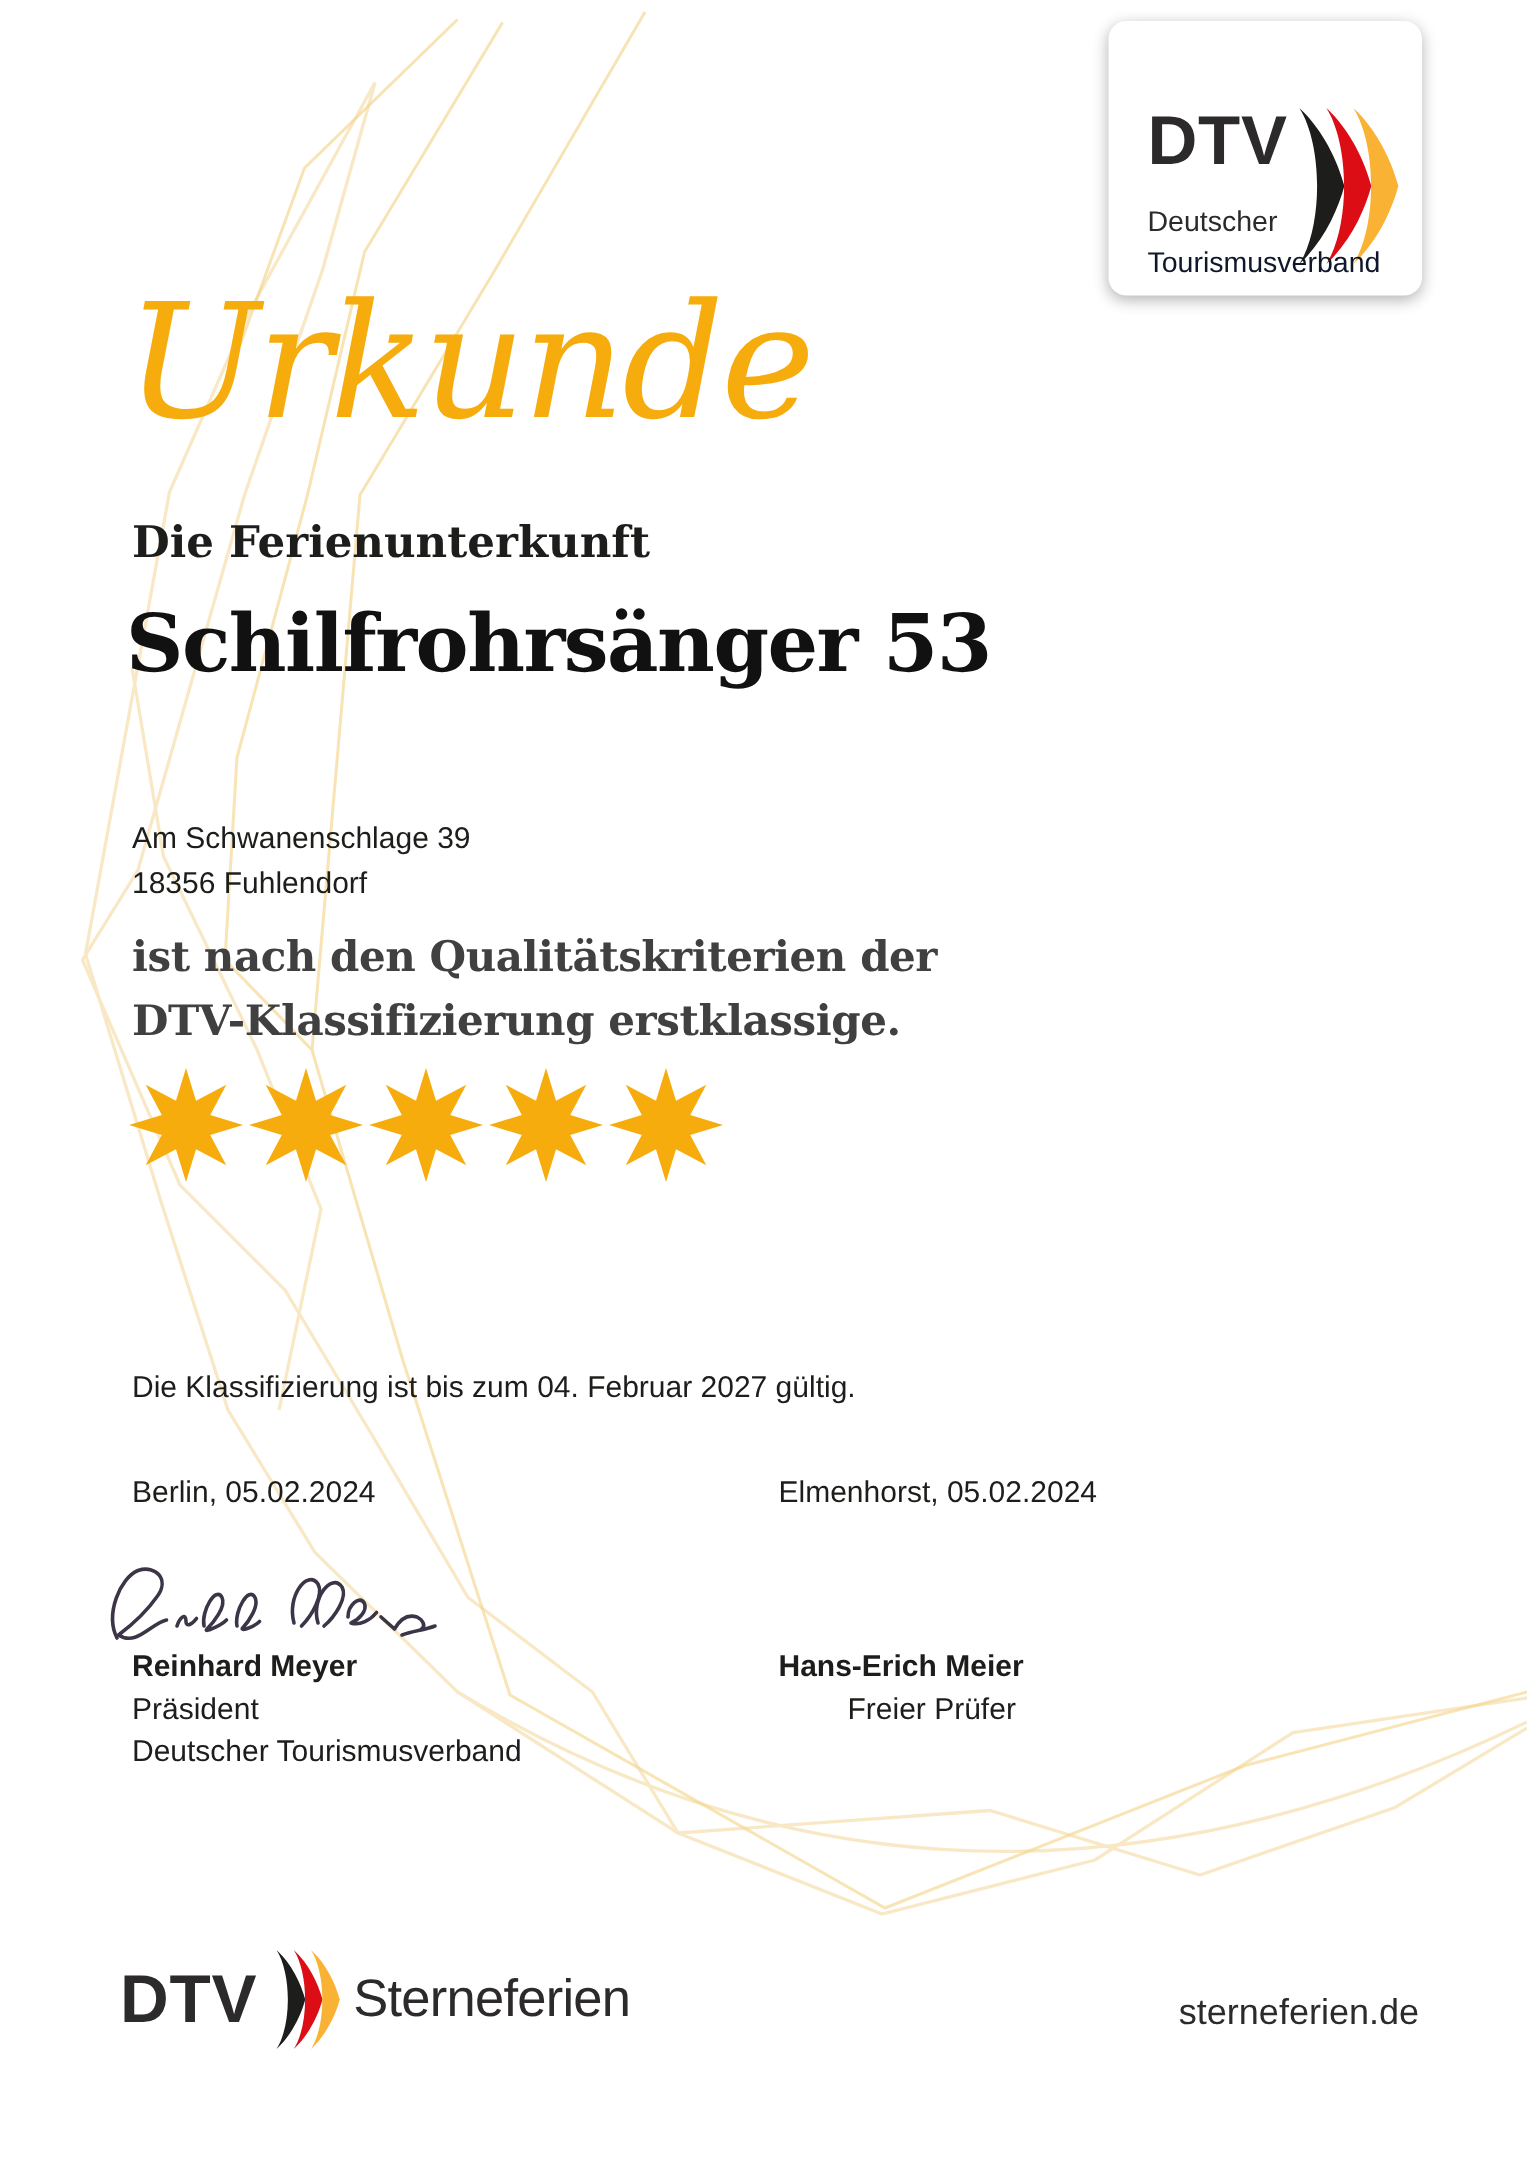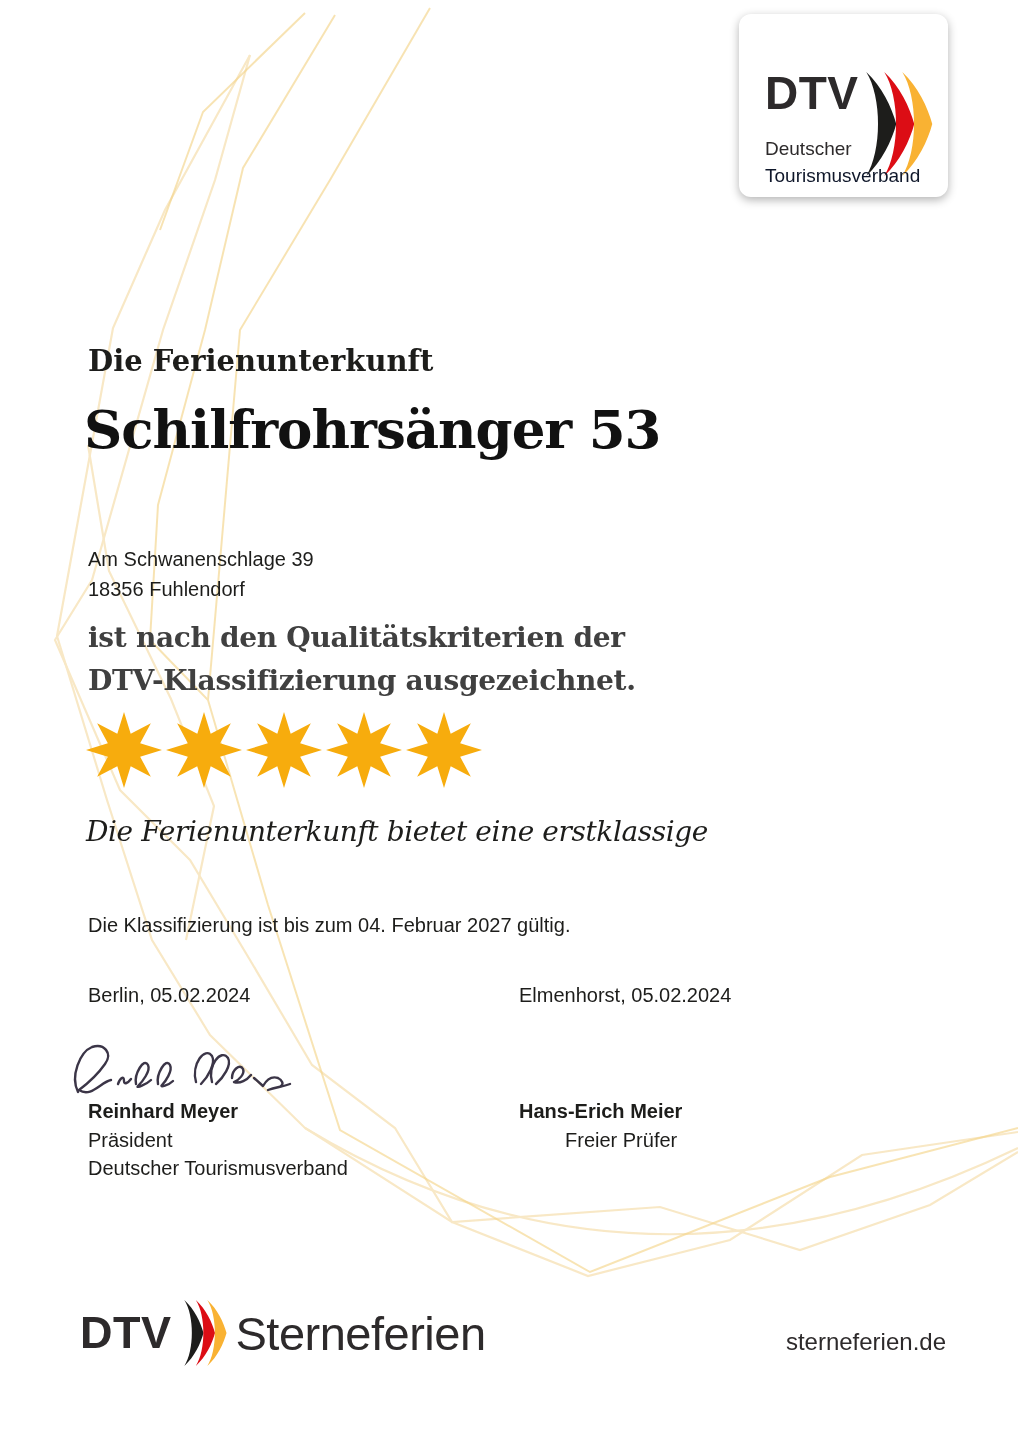--- a/index.html
+++ b/index.html
@@ -40,21 +40,21 @@
   .date-right{left:519px;top:984px;font-size:20px;}
   .sig{left:70px;top:1036px;}
   .name-left{left:88px;top:1100px;font-size:20px;font-weight:bold;}
   .role-left1{left:88px;top:1129px;font-size:20px;}
   .role-left2{left:88px;top:1157px;font-size:20px;}
   .name-right{left:519px;top:1100px;font-size:20px;font-weight:bold;}
   .role-right1{left:519px;top:1129px;font-size:20px;margin-left:46px;}
 
   .footer-logo{left:80px;top:1300px;display:flex;align-items:center;gap:9px;}
   .footer-dtv{font-size:45px;font-weight:bold;color:#2d2a2b;letter-spacing:.5px;}
-  .footer-word{font-size:47px;font-weight:400;color:#2d2a2b;letter-spacing:-.5px;}
+  .footer-word{font-size:35px;font-weight:400;color:#2d2a2b;letter-spacing:-.5px;}
   .website{right:72px;top:1328px;font-size:24px;color:#2d2a2b;}
 </style>
 </head>
 <body>
 
 <div id="page">
 
   <svg id="deco" width="1018" height="1440" viewBox="0 0 1018 1440">
     <defs>
       <path id="chev" d="M7,0 C28,24 28,76 7,100 C28,86 41,66 47,50 C41,34 28,14 7,0 Z"></path>
@@ -76,32 +76,33 @@
     <div class="abs badge-dtv">DTV</div>
     <svg class="abs badge-chev" width="72" height="104" viewBox="0 0 96 100" preserveAspectRatio="none">
       <use href="#chev" x="0" fill="#1d1d1b"></use>
       <use href="#chev" x="24" fill="#DC0D15"></use>
       <use href="#chev" x="48" fill="#F9B233"></use>
     </svg>
     <div class="abs badge-l1">Deutscher</div>
     <div class="abs badge-l2">Tourismusverband</div>
   </div>
 
+  <div class="abs title">Urkunde</div>
 
   <div class="abs intro">Die Ferienunterkunft</div>
   <div class="abs prop">Schilfrohrsänger 53</div>
 
   <div class="abs addr">
     <div>Am Schwanenschlage 39</div>
     <div>18356 Fuhlendorf</div>
   </div>
 
   <div class="abs statement">
     <div>ist nach den Qualitätskriterien der</div>
-    <div>DTV-Klassifizierung ausgezeichnet.</div>
+    <div>DTV-Klassifizierung erstklassige.</div>
   </div>
 
   <div class="abs stars">
       <svg width="76" height="76" viewBox="0 0 100 100">
         <polygon points="50,0 58.80,28.75 85.36,14.64 71.25,41.20 100,50 71.25,58.80 85.36,85.36 58.80,71.25 50,100 41.20,71.25 14.64,85.36 28.75,58.80 0,50 28.75,41.20 14.64,14.64 41.20,28.75" fill="#F7AC0D"></polygon>
       </svg>
       <svg width="76" height="76" viewBox="0 0 100 100">
         <polygon points="50,0 58.80,28.75 85.36,14.64 71.25,41.20 100,50 71.25,58.80 85.36,85.36 58.80,71.25 50,100 41.20,71.25 14.64,85.36 28.75,58.80 0,50 28.75,41.20 14.64,14.64 41.20,28.75" fill="#F7AC0D"></polygon>
       </svg>
       <svg width="76" height="76" viewBox="0 0 100 100">
@@ -109,21 +110,20 @@
       </svg>
       <svg width="76" height="76" viewBox="0 0 100 100">
         <polygon points="50,0 58.80,28.75 85.36,14.64 71.25,41.20 100,50 71.25,58.80 85.36,85.36 58.80,71.25 50,100 41.20,71.25 14.64,85.36 28.75,58.80 0,50 28.75,41.20 14.64,14.64 41.20,28.75" fill="#F7AC0D"></polygon>
       </svg>
       <svg width="76" height="76" viewBox="0 0 100 100">
         <polygon points="50,0 58.80,28.75 85.36,14.64 71.25,41.20 100,50 71.25,58.80 85.36,85.36 58.80,71.25 50,100 41.20,71.25 14.64,85.36 28.75,58.80 0,50 28.75,41.20 14.64,14.64 41.20,28.75" fill="#F7AC0D"></polygon>
       </svg>
     </div>
 
   <div class="abs desc">
-    <div>Die Ferienunterkunft bietet eine erstklassige</div>
   </div>
 
   <div class="abs validity">Die Klassifizierung ist bis zum 04. Februar 2027 gültig.</div>
 
   <div class="abs date-left">Berlin, 05.02.2024</div>
   <div class="abs date-right">Elmenhorst, 05.02.2024</div>
 
   <svg class="abs sig" width="235" height="72" viewBox="0 0 235 72" fill="none" stroke="#3b3547" stroke-width="2.4" stroke-linecap="round" stroke-linejoin="round">
     <path d="M8,56 C0,40 10,16 22,11 C34,7 43,17 35,28 C28,38 17,48 9,54 C21,62 31,46 41,44"></path>
     <path d="M48,48 c2,-6 6,-9 6,-3 c0,4 4,2 7,-2"></path>

